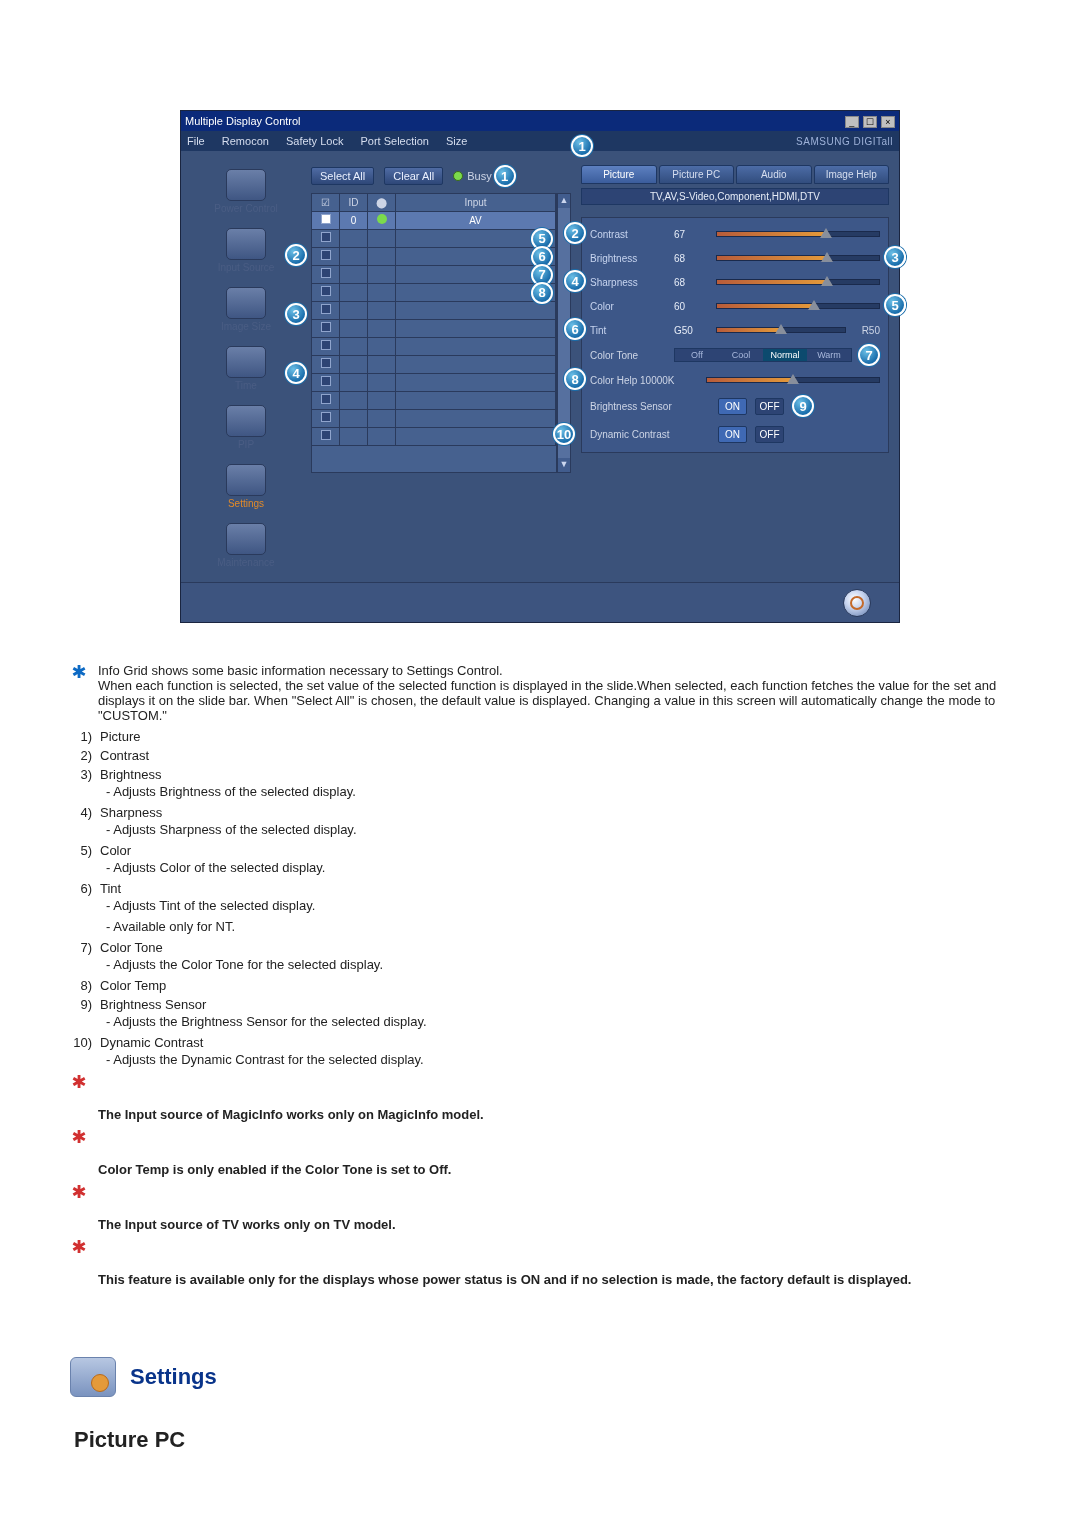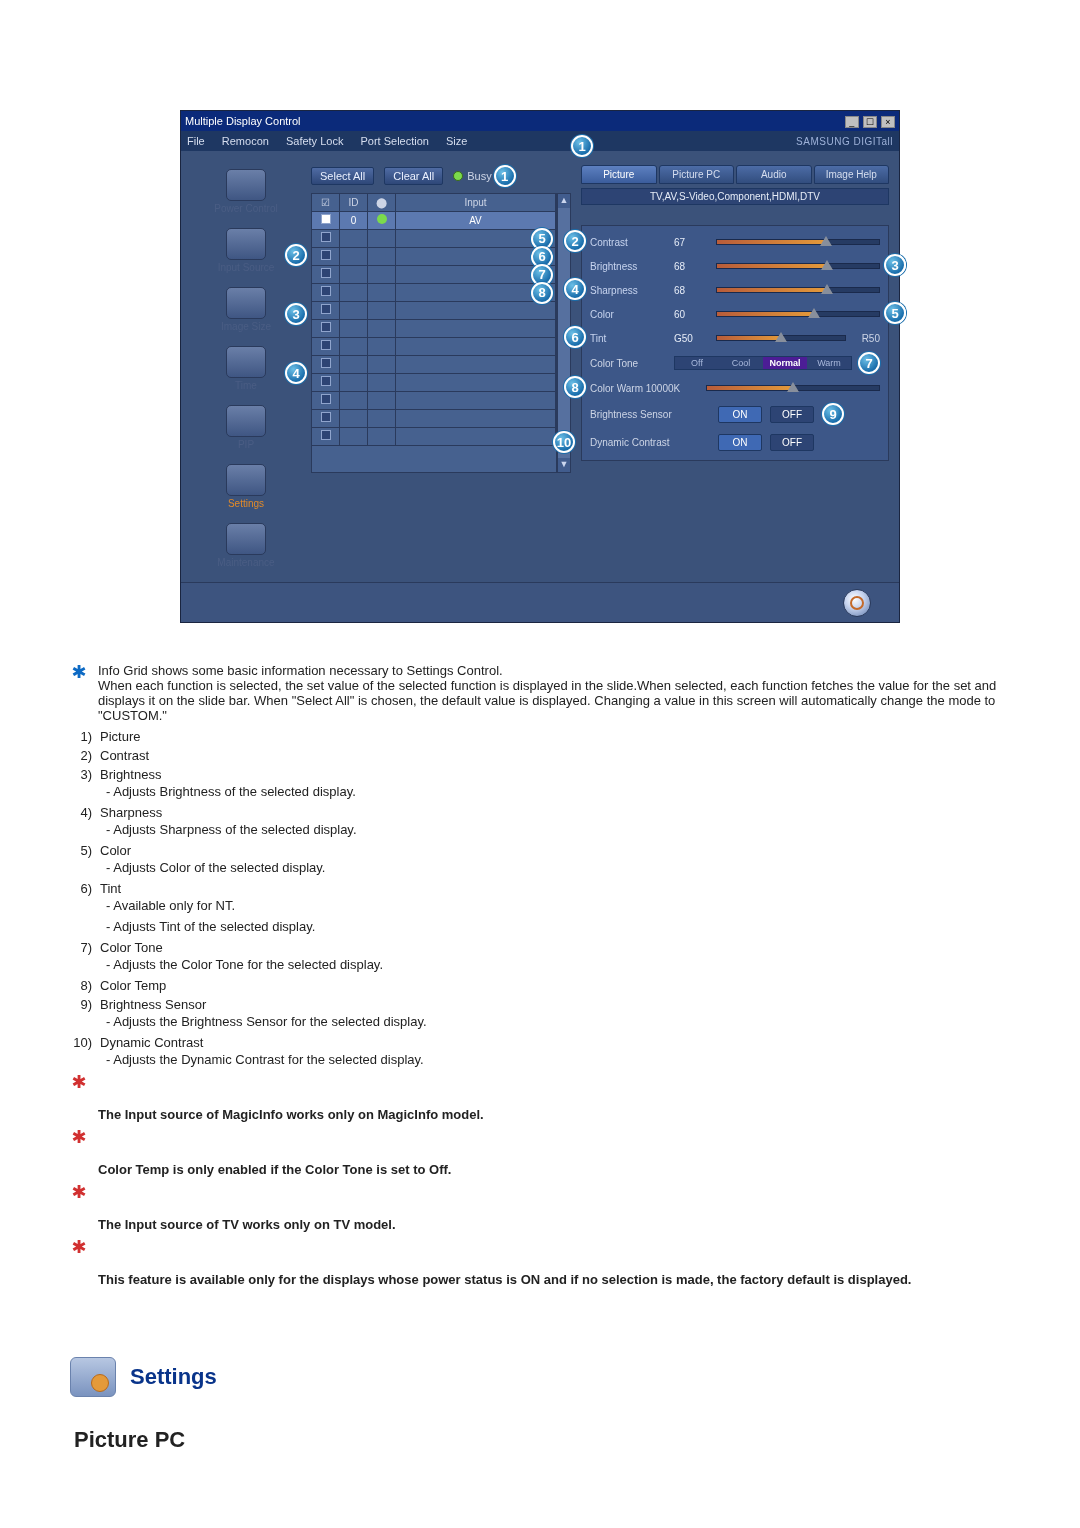--- a/index.html
+++ b/index.html
@@ -150,21 +150,21 @@
     color: #d6deef;
     border-radius: 3px 3px 0 0;
   }
   .tab.active { background: linear-gradient(#5d80c0,#3b5d9c); color:#fff;}
   .context-strip {
     background: #2d4474;
     border: 1px solid #1e3762;
     text-align: center;
     font-size: 10px;
     padding: 2px 0;
-    margin-bottom: 20px;
+    margin-bottom: 12px;
     color:#e6ecf7;
   }
   .panel {
     background: #3d5788;
     border: 1px solid #2a3a5c;
     padding: 6px 8px;
     display: flex;
     flex-direction: column;
     gap: 4px;
   }
@@ -189,26 +189,26 @@
     border-right:6px solid transparent;
     border-bottom:10px solid #888f9c;
     transform: translateX(-6px);
   }
   .seg-row {
     display:flex; align-items:center; gap:6px; font-size:10px; height: 22px;
   }
   .seg-row .lab { width: 78px; }
   .seg-group { flex:1; display:flex; gap:0; border:1px solid #1e3762; }
   .seg { flex:1; text-align:center; padding:1px 0; font-size:9px; background:#2d4474; color:#a8b8dc;}
-  .seg.sel { background:#4c1d95; color:#fff;font-weight:bold;}
+  .seg.sel { background:#0c4a6e; color:#fff;}
   .colortemp-lab { width: 110px; font-size: 10px; }
   .onoff-row { display:flex; align-items:center; gap:8px; font-size:10px; height:24px;}
   .onoff-row .lab { width: 120px;}
   .onoff {
-    width: 44px; text-align:center; background:#2d4474; border:1px solid #1e3762;
+    width: 29px; text-align:center; background:#2d4474; border:1px solid #1e3762;
     padding:2px 0; font-size:10px; color:#fff; border-radius:2px;
   }
   .onoff.on { background:#3f69b4;}
   .scrollbar {
     width:14px; background:#56709f; border:1px solid #2a3a5c;
     display:flex; flex-direction:column; justify-content:space-between;
   }
   .scroll-arrow {
     height:14px; text-align:center; line-height:12px; font-size:9px;
     background:#415c8d; color:#cbd6ee;
@@ -524,21 +524,21 @@
             <div class="seg">Off</div>
             <div class="seg">Cool</div>
             <div class="seg sel">Normal</div>
             <div class="seg">Warm</div>
           </div>
           <div class="callout" style="position:relative;">7</div>
         </div>
 
         <div class="slider-row">
           <div class="callout" style="left:-26px;top:-2px;">8</div>
-          <span class="colortemp-lab">Color Warm 10000K</span>
+          <span class="colortemp-lab">Color Help 10000K</span>
           <div class="slider-track">
             <div class="slider-fill" style="width:50%"></div>
               <div class="slider-thumb" style="left:50%"></div>
           </div>
         </div>
 
         <div class="onoff-row">
           <span class="lab">Brightness Sensor</span>
           <div class="onoff on">ON</div>
           <div class="onoff">OFF</div>
@@ -590,22 +590,22 @@
       <div class="sub">- Adjusts Sharpness of the selected display.</div>
       <div class="num-line">
         <div class="num">5)</div>
         <div class="body">Color</div>
       </div>
       <div class="sub">- Adjusts Color of the selected display.</div>
       <div class="num-line">
         <div class="num">6)</div>
         <div class="body">Tint</div>
       </div>
+      <div class="sub">- Adjusts Tint of the selected display.</div>
       <div class="sub">- Available  only for NT.</div>
-      <div class="sub">- Adjusts Tint of the selected display.</div>
       <div class="num-line">
         <div class="num">7)</div>
         <div class="body">Color Tone</div>
       </div>
       <div class="sub">- Adjusts the Color Tone for the selected display.</div>
       <div class="num-line">
         <div class="num">8)</div>
         <div class="body">Color Temp</div>
       </div>
       <div class="num-line">

